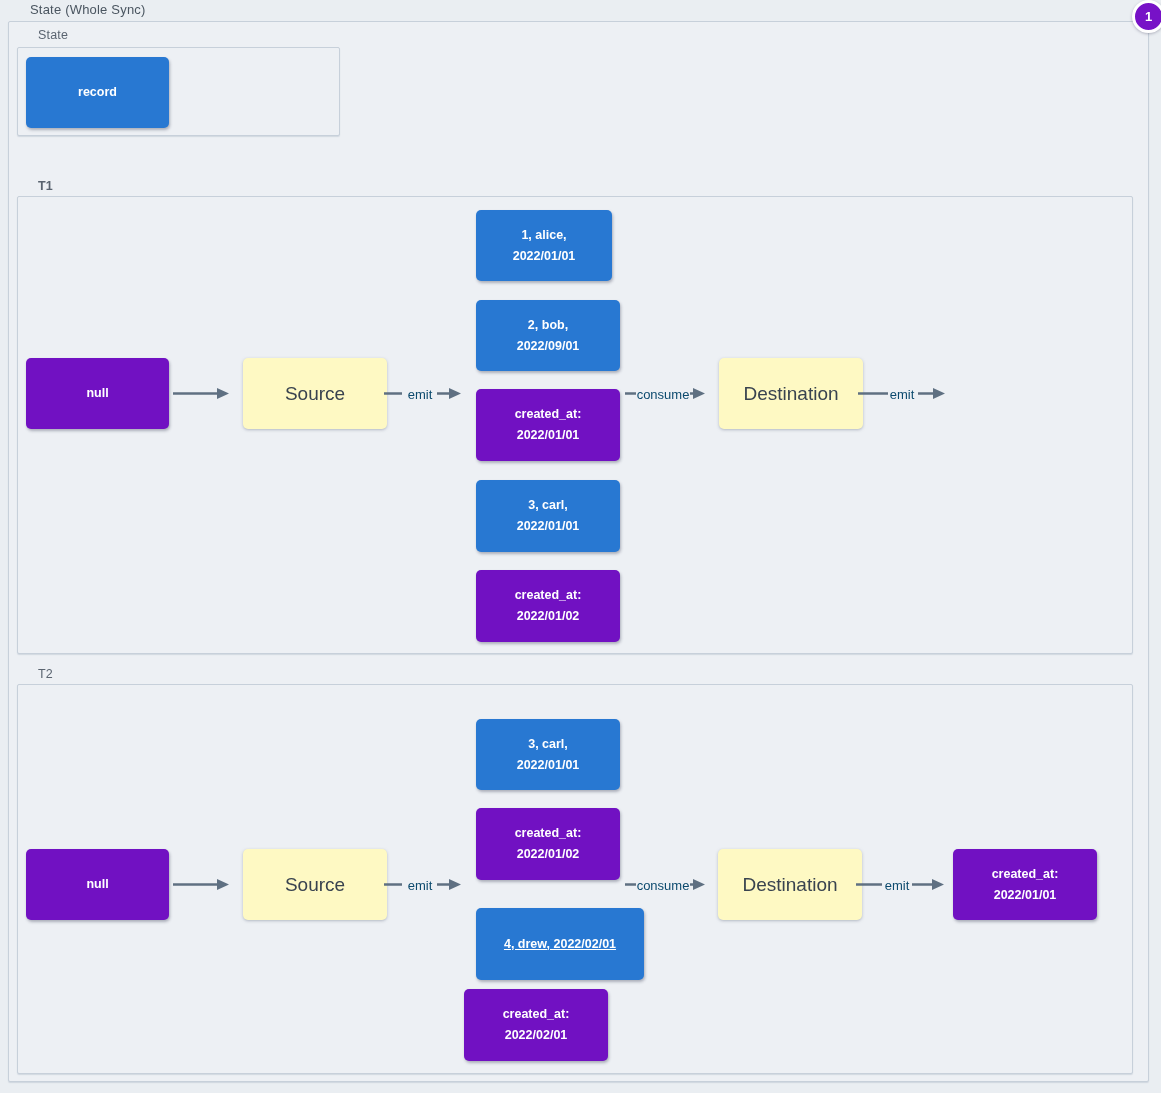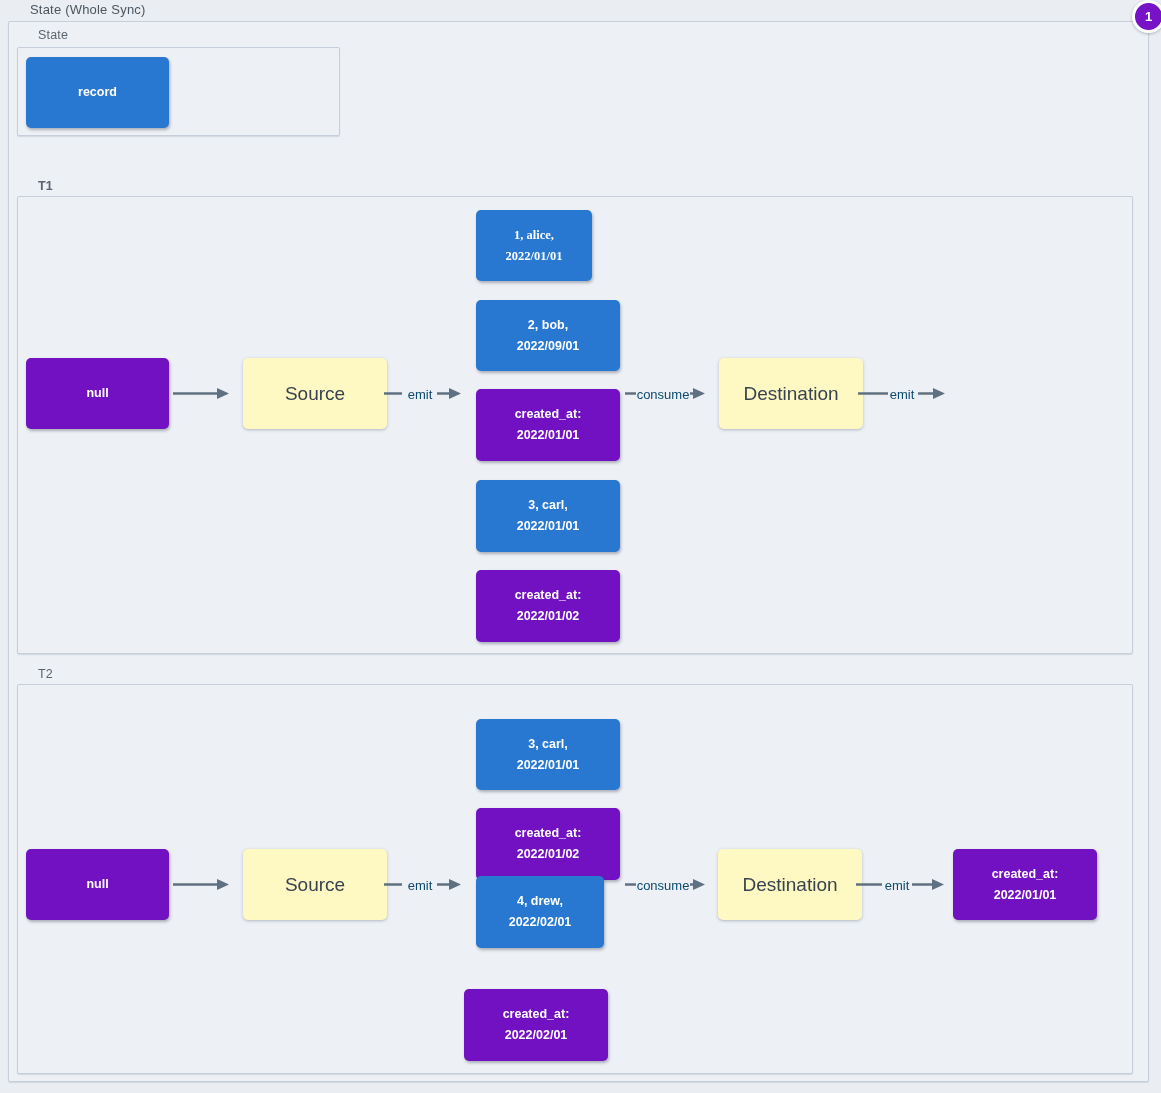--- a/index.html
+++ b/index.html
@@ -103,21 +103,21 @@
   <div class="frame" style="left:17px;top:196px;width:1116px;height:458px;"></div>
   <div class="frame-label" style="left:18px;top:179px;font-weight:bold;">T1</div>
 
   <div class="node colored state" style="left:26px;top:358px;width:143px;height:71px;">
     <span>null</span>
   </div>
   <div class="node io" style="left:233px;top:358px;width:144px;height:71px;">
     <span>Source</span>
   </div>
 
-  <div class="node colored record" style="left:476px;top:210px;width:116px;height:71px;font-family:Liberation Serif, serif;">
+  <div class="node colored record" style="left:476px;top:210px;width:136px;height:71px;">
     <span>1, alice, 2022/01/01</span>
   </div>
   <div class="node colored record" style="left:476px;top:300px;width:144px;height:71px;">
     <span>2, bob, 2022/09/01</span>
   </div>
   <div class="node colored state" style="left:476px;top:389px;width:144px;height:72px;">
     <span>created_at: 2022/01/01</span>
   </div>
   <div class="node colored record" style="left:476px;top:480px;width:144px;height:72px;">
     <span>3, carl, 2022/01/01</span>
@@ -143,21 +143,21 @@
   <div class="node io" style="left:233px;top:849px;width:144px;height:71px;">
     <span>Source</span>
   </div>
 
   <div class="node colored record" style="left:476px;top:719px;width:144px;height:71px;">
     <span>3, carl, 2022/01/01</span>
   </div>
   <div class="node colored state" style="left:476px;top:808px;width:144px;height:72px;">
     <span>created_at: 2022/01/02</span>
   </div>
-  <div class="node colored record" style="left:476px;top:876px;width:128px;height:72px;">
+  <div class="node colored record" style="left:476px;top:908px;width:168px;height:72px;text-decoration:underline;">
     <span>4, drew, 2022/02/01</span>
   </div>
   <div class="node colored state" style="left:464px;top:989px;width:144px;height:72px;">
     <span>created_at: 2022/02/01</span>
   </div>
 
   <div class="node io" style="left:708px;top:849px;width:144px;height:71px;">
     <span>Destination</span>
   </div>
   <div class="node colored state" style="left:953px;top:849px;width:144px;height:71px;">

